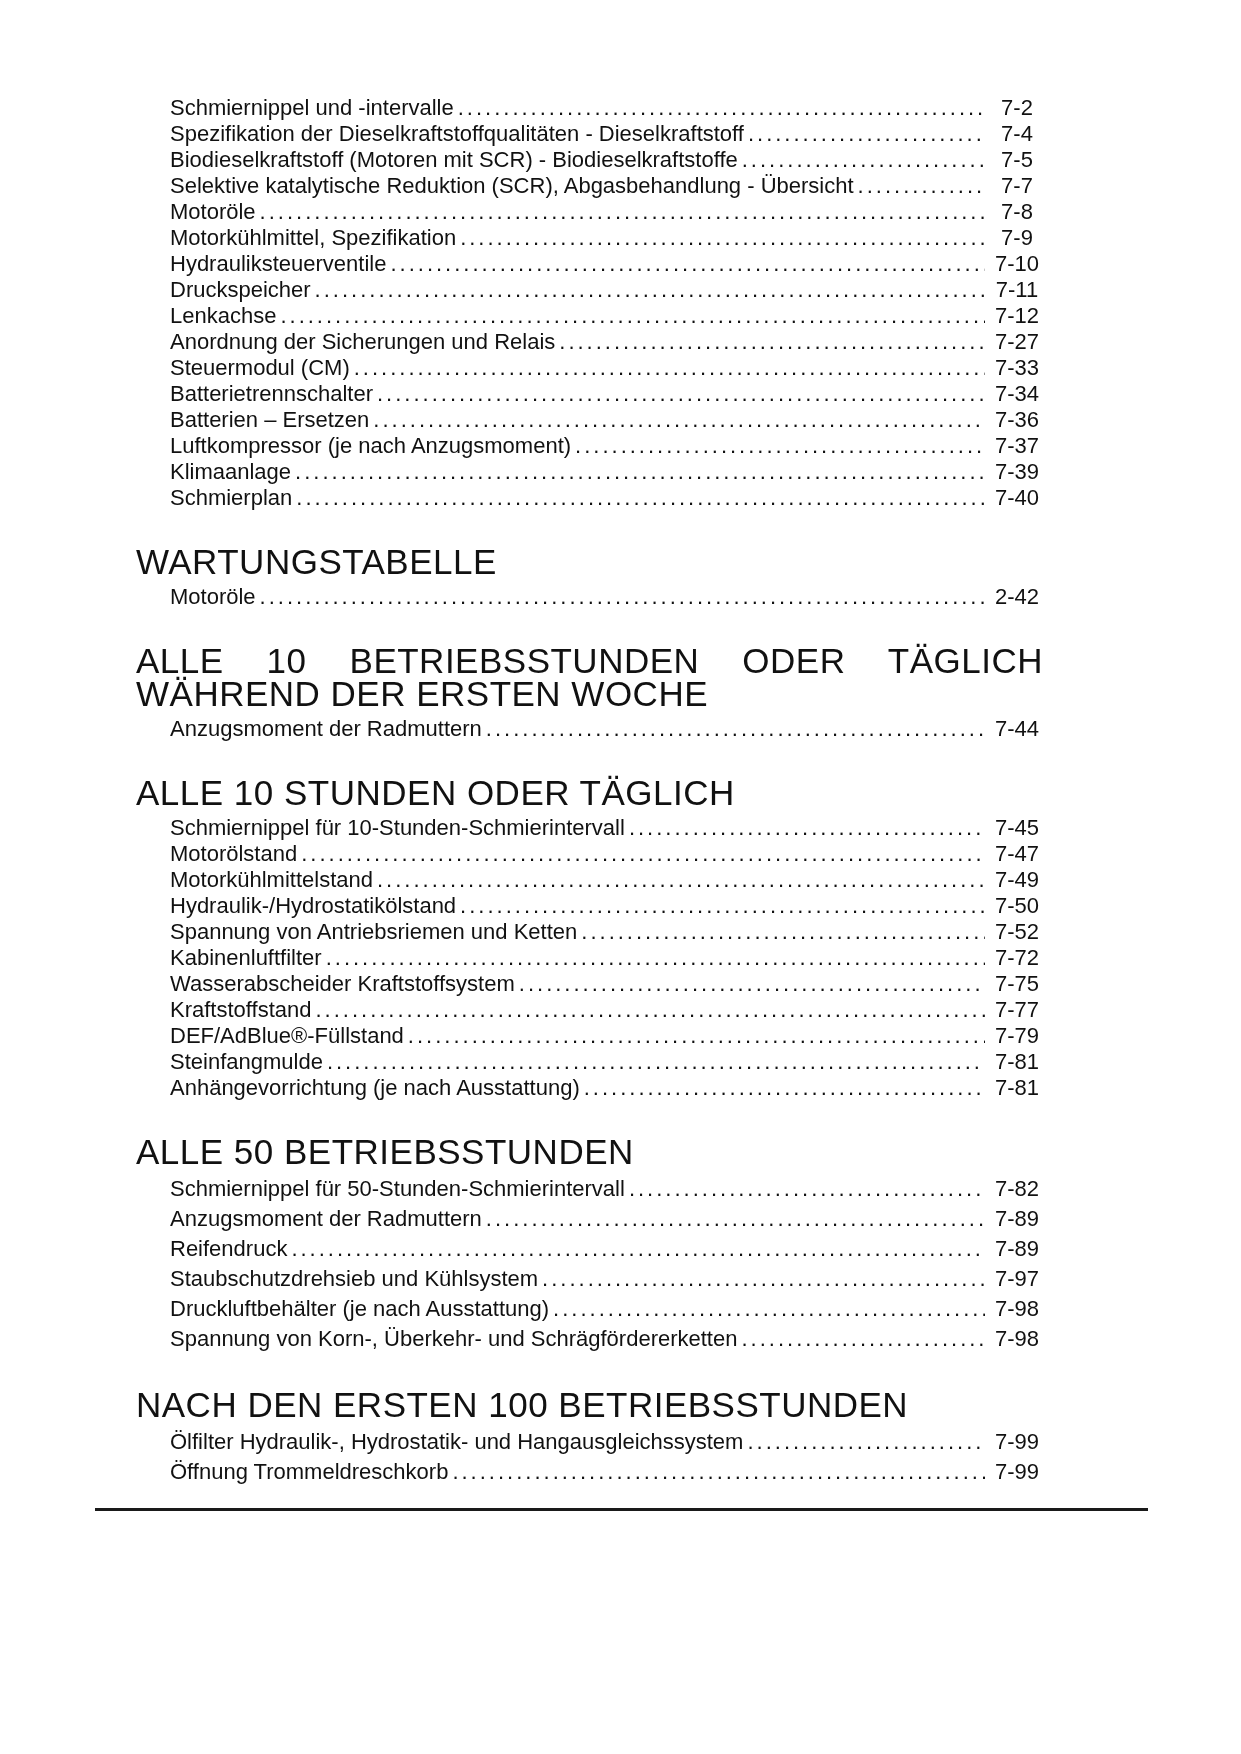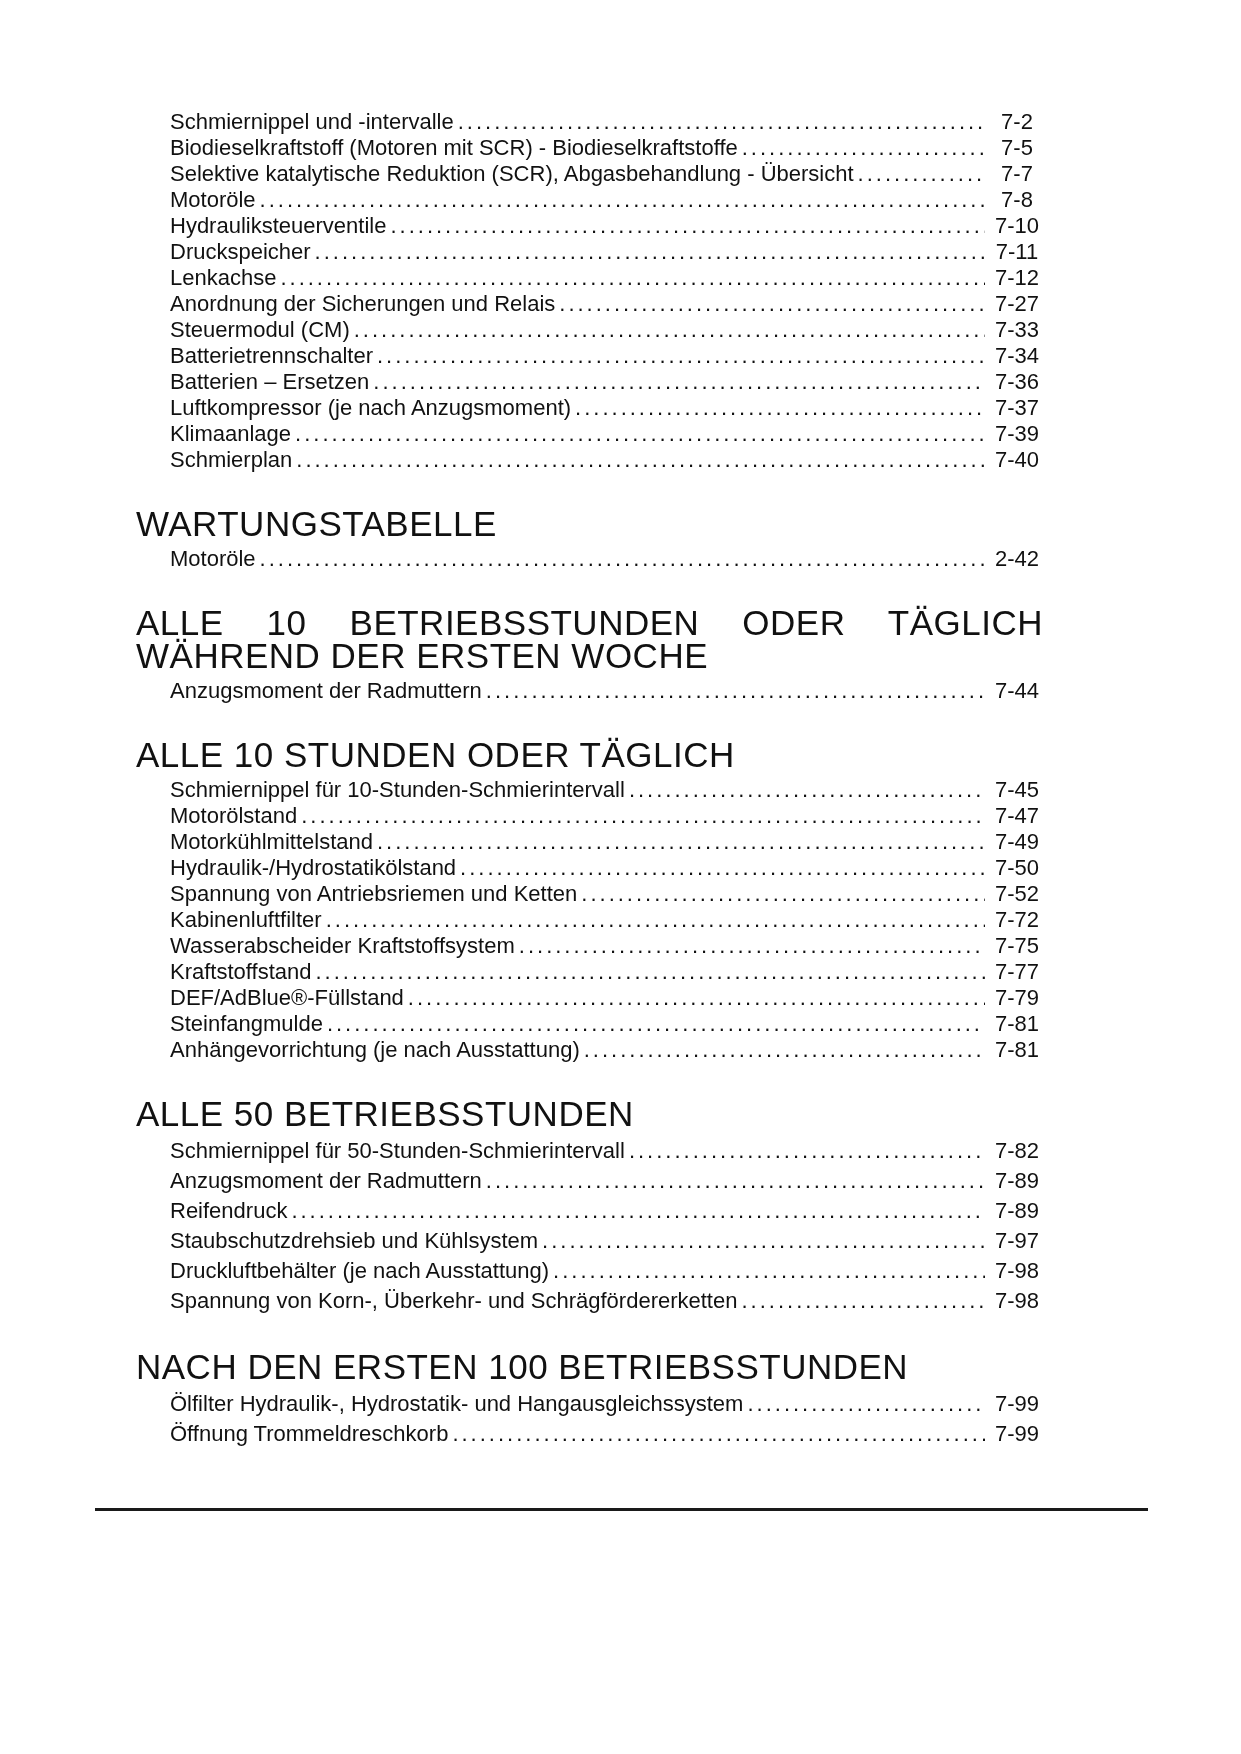--- a/index.html
+++ b/index.html
@@ -16,21 +16,21 @@
     position: absolute;
     inset: 0;
     background: #ffffff;
   }
   .toc {
     position: absolute;
     top: 95px;
     left: 136px;
     width: 907px;
   }
-  .toc-section { display: block; margin-top: 14px; }
+  .toc-section { display: block; }
   .heading {
     font-size: 35px;
     font-weight: 400;
     line-height: 33px;
     letter-spacing: 0.5px;
     text-align: justify;
     margin-top: 34px;
     margin-bottom: 6px;
     color: #111111;
   }
@@ -76,33 +76,43 @@
 
 <div class="page">
   <div class="toc" id="toc">
       <section class="toc-section">
         <div class="row">
           <span class="title">Schmiernippel und -intervalle</span>
           <span class="dots"></span>
           <span class="pagenum">7-2</span>
         </div>
         <div class="row">
+          <span class="title">Spezifikation der Dieselkraftstoffqualitäten - Dieselkraftstoff</span>
+          <span class="dots"></span>
+          <span class="pagenum">7-4</span>
+        </div>
+        <div class="row">
           <span class="title">Biodieselkraftstoff (Motoren mit SCR) - Biodieselkraftstoffe</span>
           <span class="dots"></span>
           <span class="pagenum">7-5</span>
         </div>
         <div class="row">
           <span class="title">Selektive katalytische Reduktion (SCR), Abgasbehandlung - Übersicht</span>
           <span class="dots"></span>
           <span class="pagenum">7-7</span>
         </div>
         <div class="row">
           <span class="title">Motoröle</span>
           <span class="dots"></span>
           <span class="pagenum">7-8</span>
+        </div>
+        <div class="row">
+          <span class="title">Motorkühlmittel, Spezifikation</span>
+          <span class="dots"></span>
+          <span class="pagenum">7-9</span>
         </div>
         <div class="row">
           <span class="title">Hydrauliksteuerventile</span>
           <span class="dots"></span>
           <span class="pagenum">7-10</span>
         </div>
         <div class="row">
           <span class="title">Druckspeicher</span>
           <span class="dots"></span>
           <span class="pagenum">7-11</span>

